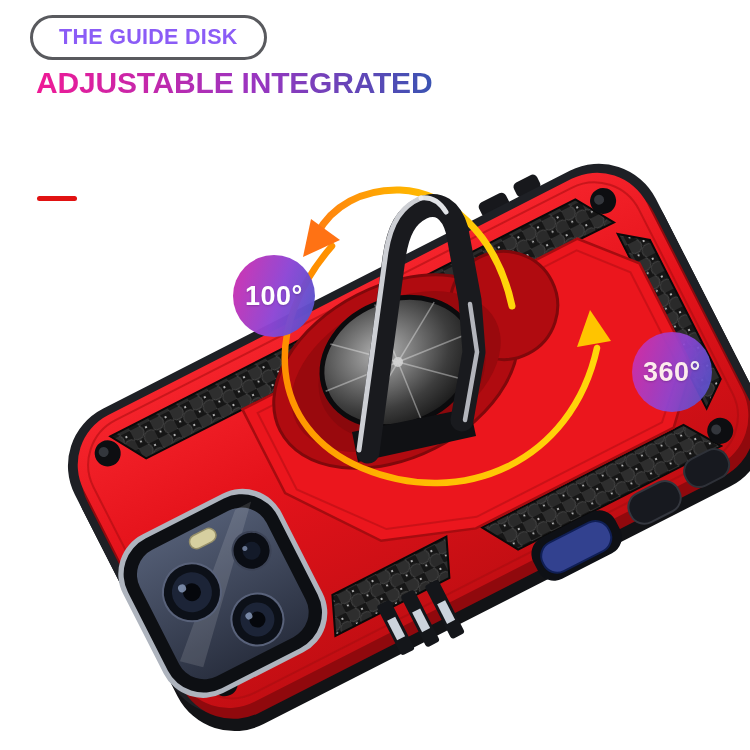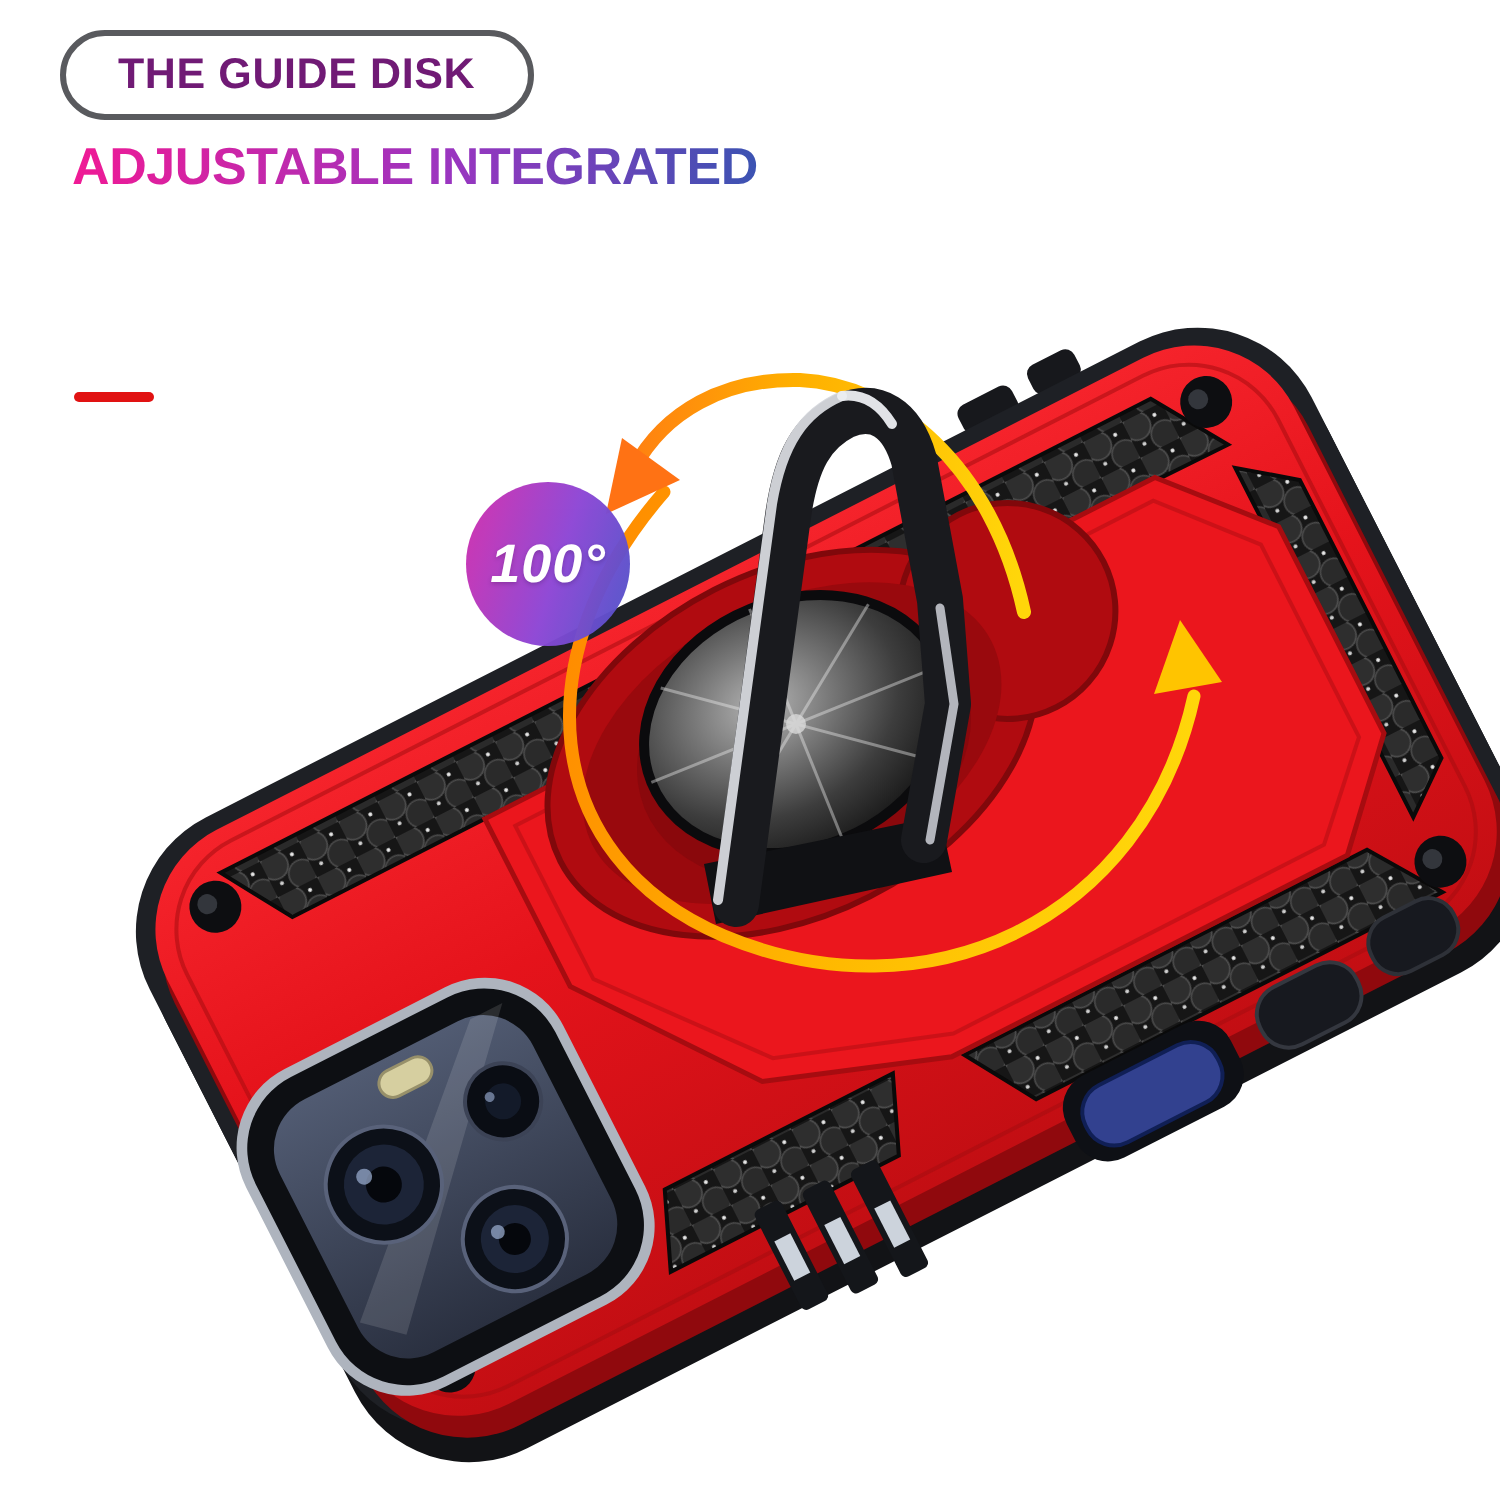--- a/index.html
+++ b/index.html
@@ -5,45 +5,45 @@
   html,body{margin:0;padding:0;background:#fff;}
   .stage{
     position:relative;width:750px;height:750px;overflow:hidden;background:#ffffff;
     font-family:"Liberation Sans", sans-serif;
   }
   .case-art{position:absolute;left:0;top:0;width:750px;height:750px;z-index:1;}
   .pill{
     position:absolute;left:30px;top:15px;z-index:3;
     display:inline-block;padding:7px 26px;
     border:3px solid #595a5e;border-radius:26px;
-    font-size:21.5px;font-weight:bold;color:#701a75;letter-spacing:.3px;
+    font-size:21.5px;font-weight:bold;color:#8b5cf6;letter-spacing:.3px;
     background:#fff;white-space:nowrap;
   }
   .headline{
     position:absolute;left:36px;top:62px;z-index:3;margin:0;
-    font-size:26px;line-height:42px;font-weight:bold;letter-spacing:-.2px;
+    font-size:30px;line-height:42px;font-weight:bold;letter-spacing:-.2px;
     color:#a033b8;
     background:linear-gradient(90deg,#f01a95 0%,#9a35c0 55%,#3b53b2 100%);
     -webkit-background-clip:text;background-clip:text;
     -webkit-text-fill-color:transparent;
     white-space:nowrap;
   }
   .headline span{display:block;}
   .dash{
     position:absolute;left:37px;top:196px;width:40px;height:5px;
     background:#e11212;border-radius:3px;z-index:3;
   }
   .deg-badge{
     position:absolute;z-index:2;border-radius:50%;
     display:flex;align-items:center;justify-content:center;
     color:#ffffff;font-weight:bold;font-size:27px;letter-spacing:.5px;
     background:linear-gradient(108deg,#cd30b0 5%,#8d46d5 55%,#4d55c9 100%);
     text-shadow:0 1px 2px rgba(40,0,60,.25);
   }
-  .badge-100{left:233px;top:241px;width:82px;height:82px;opacity:.97;font-style:italic;}
+  .badge-100{left:233px;top:255px;width:82px;height:82px;opacity:.97;}
   .badge-360{left:632px;top:332px;width:80px;height:80px;opacity:.92;}
 </style>
 </head>
 <body>
 
 <div class="stage">
 
   <svg class="case-art" viewBox="0 0 750 750" xmlns="http://www.w3.org/2000/svg">
     <defs>
       <pattern id="hexdots" width="22" height="20" patternUnits="userSpaceOnUse">
@@ -192,14 +192,17 @@
 
   <h1 class="headline">
     <span>ADJUSTABLE INTEGRATED</span>
   </h1>
 
   <div class="dash"></div>
 
   <div class="deg-badge badge-100">
     <span>100°</span>
   </div>
+  <div class="deg-badge badge-360">
+    <span>360°</span>
+  </div>
 
 </div>
 
 </body></html>

